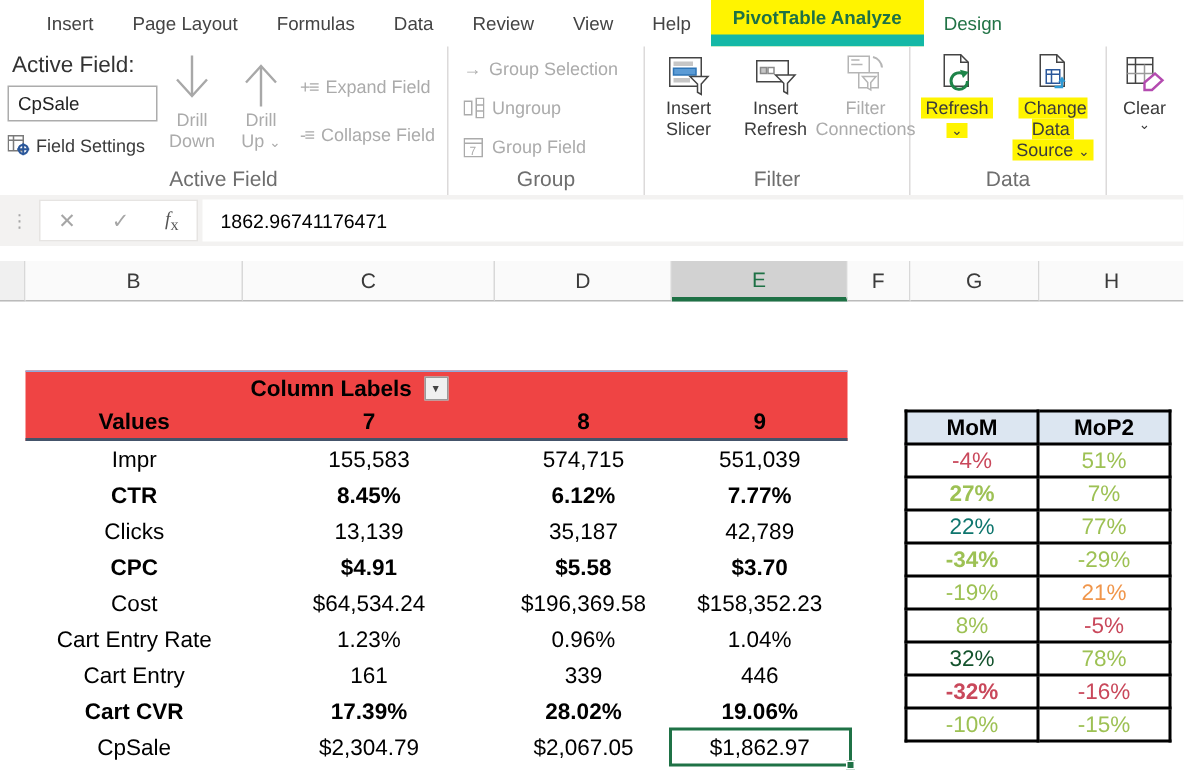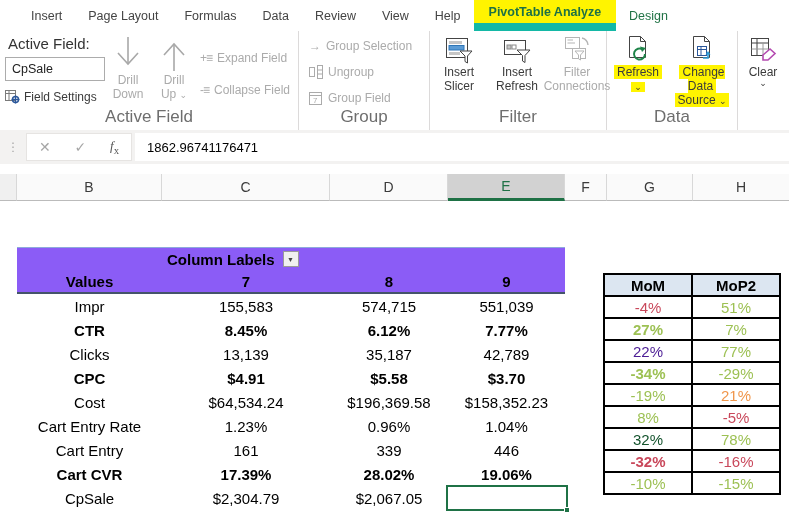--- a/index.html
+++ b/index.html
@@ -11,21 +11,21 @@
   
   .tabs { position:absolute; top:0; left:0; width:789px; height:31px;
           display:flex; align-items:stretch; padding-left:18px; background:#fff; }
   .tab { display:flex; align-items:center; padding:0 13px; font-size:12.5px; color:#444; cursor:default; white-space:nowrap; }
   .tab.hl { background:#FFF400; color:#1E7145; font-weight:bold; border-bottom:8px solid #14b8a6; padding:0 15px; }
   .tab.accent { color:#217346; }
   
   .ribbon { position:absolute; top:31px; left:0; width:789px; height:99px; background:#fff; }
   .rgroup { position:absolute; top:0; height:99px; border-right:1px solid #DCDADA; }
   .glabel { position:absolute; bottom:3px; left:0; width:100%; text-align:center;
-            font-size:17px; color:#6E6E6E; }
+            font-size:14px; color:#6E6E6E; }
   .dis { color:#ABABAB; }
   .en  { color:#3b3b3b; }
   .af-label { position:absolute; left:8px; top:4px; font-size:15px; color:#333; }
   .af-input { position:absolute; left:5px; top:26px; width:100px; height:24px;
               border:1px solid #ACACAC; background:#fff; font-size:12.5px; padding:0 6px;
               font-family:"Liberation Sans", sans-serif; color:#222; }
   .fset { position:absolute; left:5px; top:58px; display:flex; align-items:center; gap:4px;
           font-size:12px; color:#3b3b3b; }
   .bigbtn { position:absolute; display:flex; flex-direction:column; align-items:center; text-align:center; }
   .bigbtn .lines { font-size:12px; line-height:14px; }
@@ -47,21 +47,21 @@
   
   .colheads { position:absolute; top:174px; left:0; width:789px; height:27px; display:flex; }
   .ch { background:#FAFAFA; border-right:1px solid #D8D8D8; border-bottom:1px solid #BBBBBB;
         display:flex; align-items:center; justify-content:center; font-size:14px; color:#3b3b3b; }
   .ch.corner { background:#F0F0F0; }
   .ch.sel { background:#D2D2D2; color:#1E7145; border-bottom:3px solid #1E7145; }
   
   .pivot { position:absolute; left:17px; top:247px; width:548px;
            display:grid; grid-template-columns:145px 168px 118px 117px;
            grid-template-rows:23px 24px repeat(9,24px); font-size:15px; color:#000; }
-  .ph { background:#8b5cf6; font-weight:bold; }
+  .ph { background:#ef4444; font-weight:bold; }
   .ph.r1 { border-top:1px solid #8EAADB; }
   .ph.span3 { grid-column:2 / span 3; display:flex; align-items:center; padding-left:5px; gap:8px; }
   .ph.hv { border-bottom:2px solid #44546A; display:flex; align-items:center; justify-content:center; }
   .dd { width:16px; height:16px; background:#F0F0F0; border:1px solid #9A9A9A; display:flex;
         align-items:center; justify-content:center; font-size:7px; color:#444; font-weight:normal; }
   .pc { display:flex; align-items:center; justify-content:center; }
   .bold { font-weight:bold;text-align:right; }
   .sel-cell { position:absolute; left:429px; top:238px; width:122px; height:26px;
               border:2px solid #1F7246; }
   .sel-handle { position:absolute; right:-4px; bottom:-4px; width:6px; height:6px;
@@ -346,20 +346,21 @@
   <div class="pc">446</div>
 
   <div class="pc bold">Cart CVR</div>
   <div class="pc bold">17.39%</div>
   <div class="pc bold">28.02%</div>
   <div class="pc bold">19.06%</div>
 
   <div class="pc">CpSale</div>
   <div class="pc">$2,304.79</div>
   <div class="pc">$2,067.05</div>
+  <div class="pc">$1,862.97</div>
 
   <div class="sel-cell">
     <div class="sel-handle"></div>
   </div>
 </div>
 
 <table class="delta">
   <tbody>
       <tr>
     <th>MoM</th>
@@ -367,21 +368,21 @@
   </tr>
   <tr>
     <td style="color: rgb(201, 72, 91);">-4%</td>
     <td style="color: rgb(157, 193, 84);">51%</td>
   </tr>
   <tr>
     <td class="bold" style="color: rgb(157, 193, 84);">27%</td>
     <td style="color: rgb(157, 193, 84);">7%</td>
   </tr>
   <tr>
-    <td style="color: #4c1d95; margin-top: 20px;">22%</td>
+    <td style="color: #0f766e; margin-top: 20px;">22%</td>
     <td style="color: rgb(157, 193, 84);">77%</td>
   </tr>
   <tr>
     <td class="bold" style="color: rgb(157, 193, 84);">-34%</td>
     <td style="color: rgb(157, 193, 84);">-29%</td>
   </tr>
   <tr>
     <td style="color: rgb(157, 193, 84);">-19%</td>
     <td style="color: rgb(240, 150, 75);">21%</td>
   </tr>

